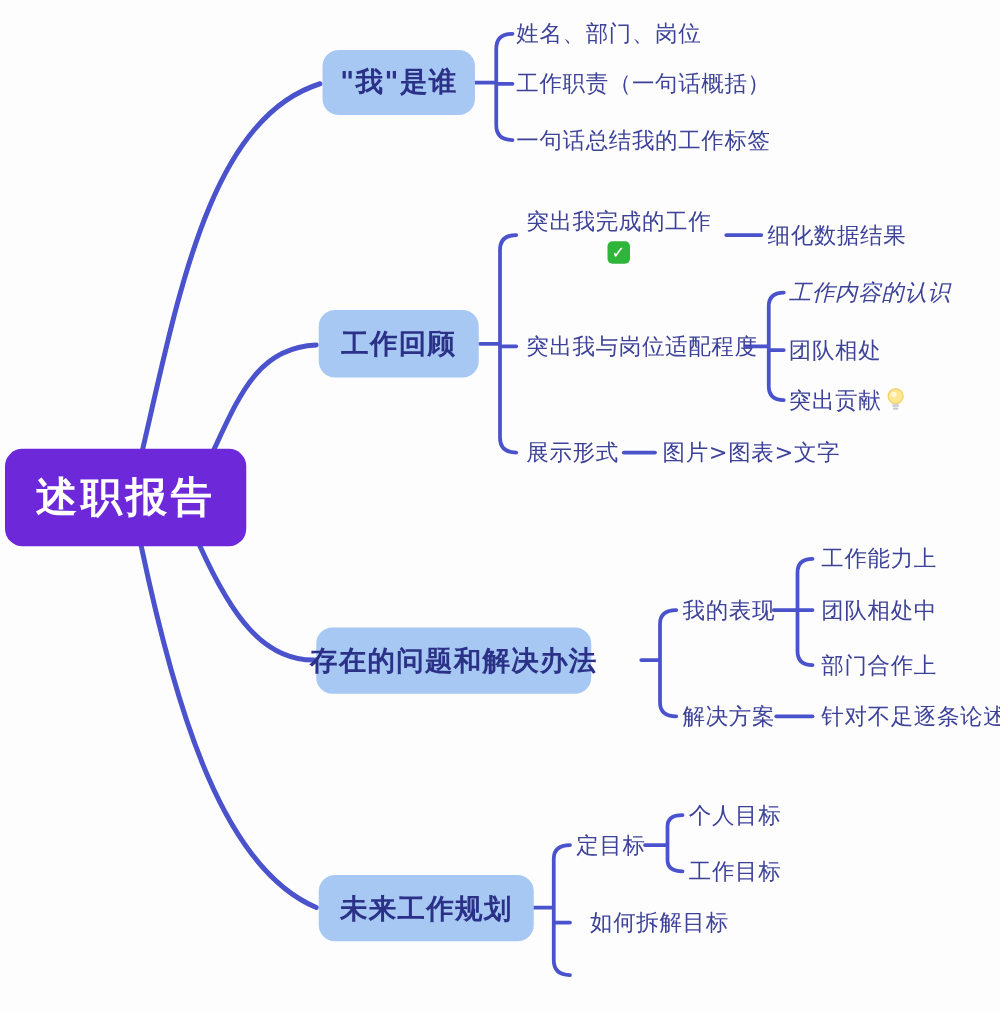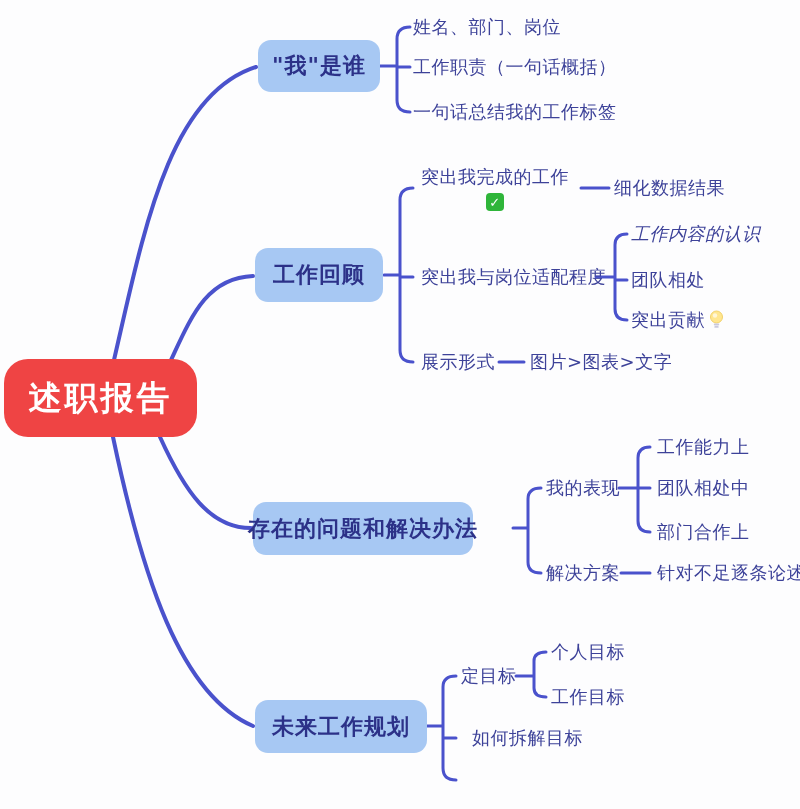--- a/index.html
+++ b/index.html
@@ -26,23 +26,23 @@
   svg.wires path.bracket { stroke-width: 3; }
   .node {
     position: absolute;
     display: flex;
     align-items: center;
     justify-content: center;
     cursor: pointer;
     white-space: nowrap;
   }
   .root-node {
-    background: #ef4444;
+    background: #6d28d9;
     color: #ffffff;
-    border-radius: 24px;
+    border-radius: 14px;
     font-size: 33px;
     font-weight: 600;
     letter-spacing: 3px;
   }
   .branch-node {
     background: #a7c8f3;
     color: #2c3188;
     border-radius: 13px;
     font-size: 22px;
     font-weight: 600;

